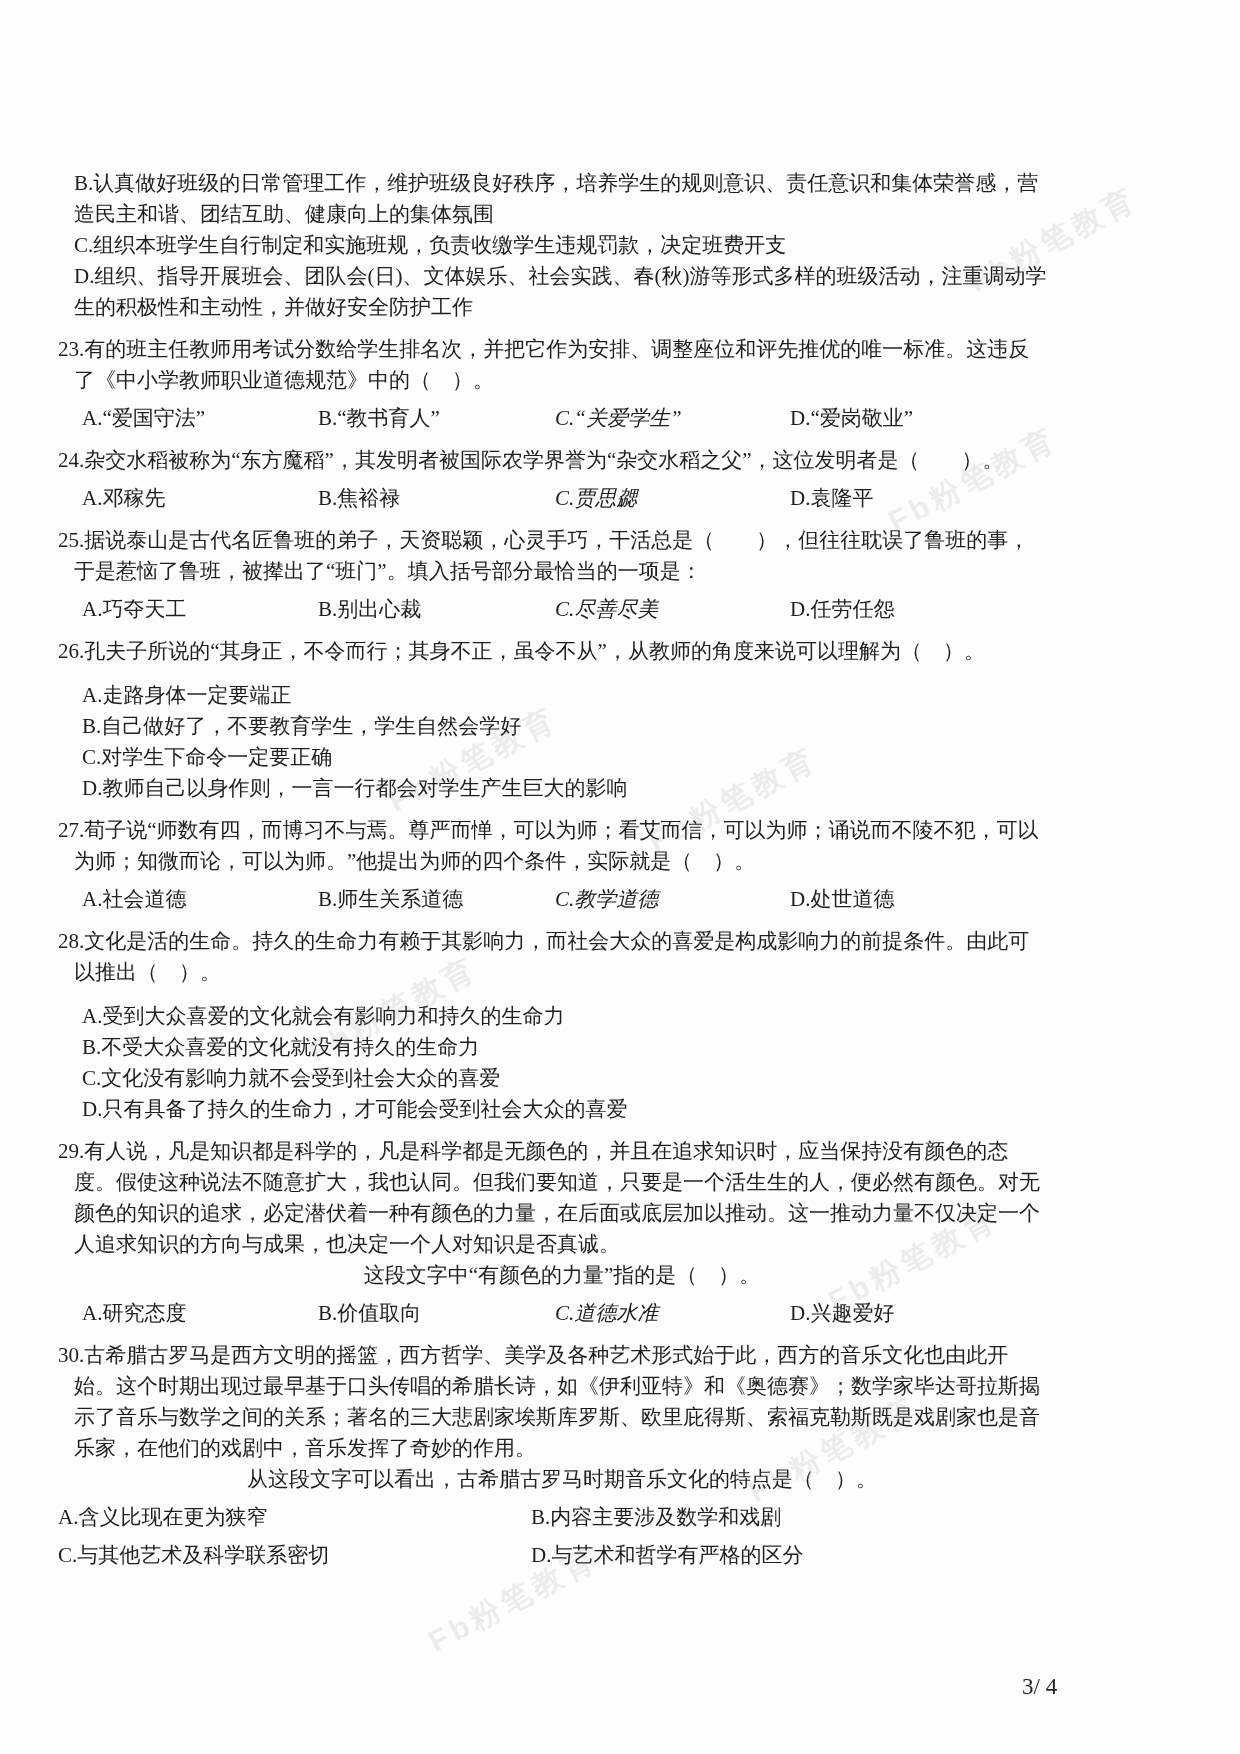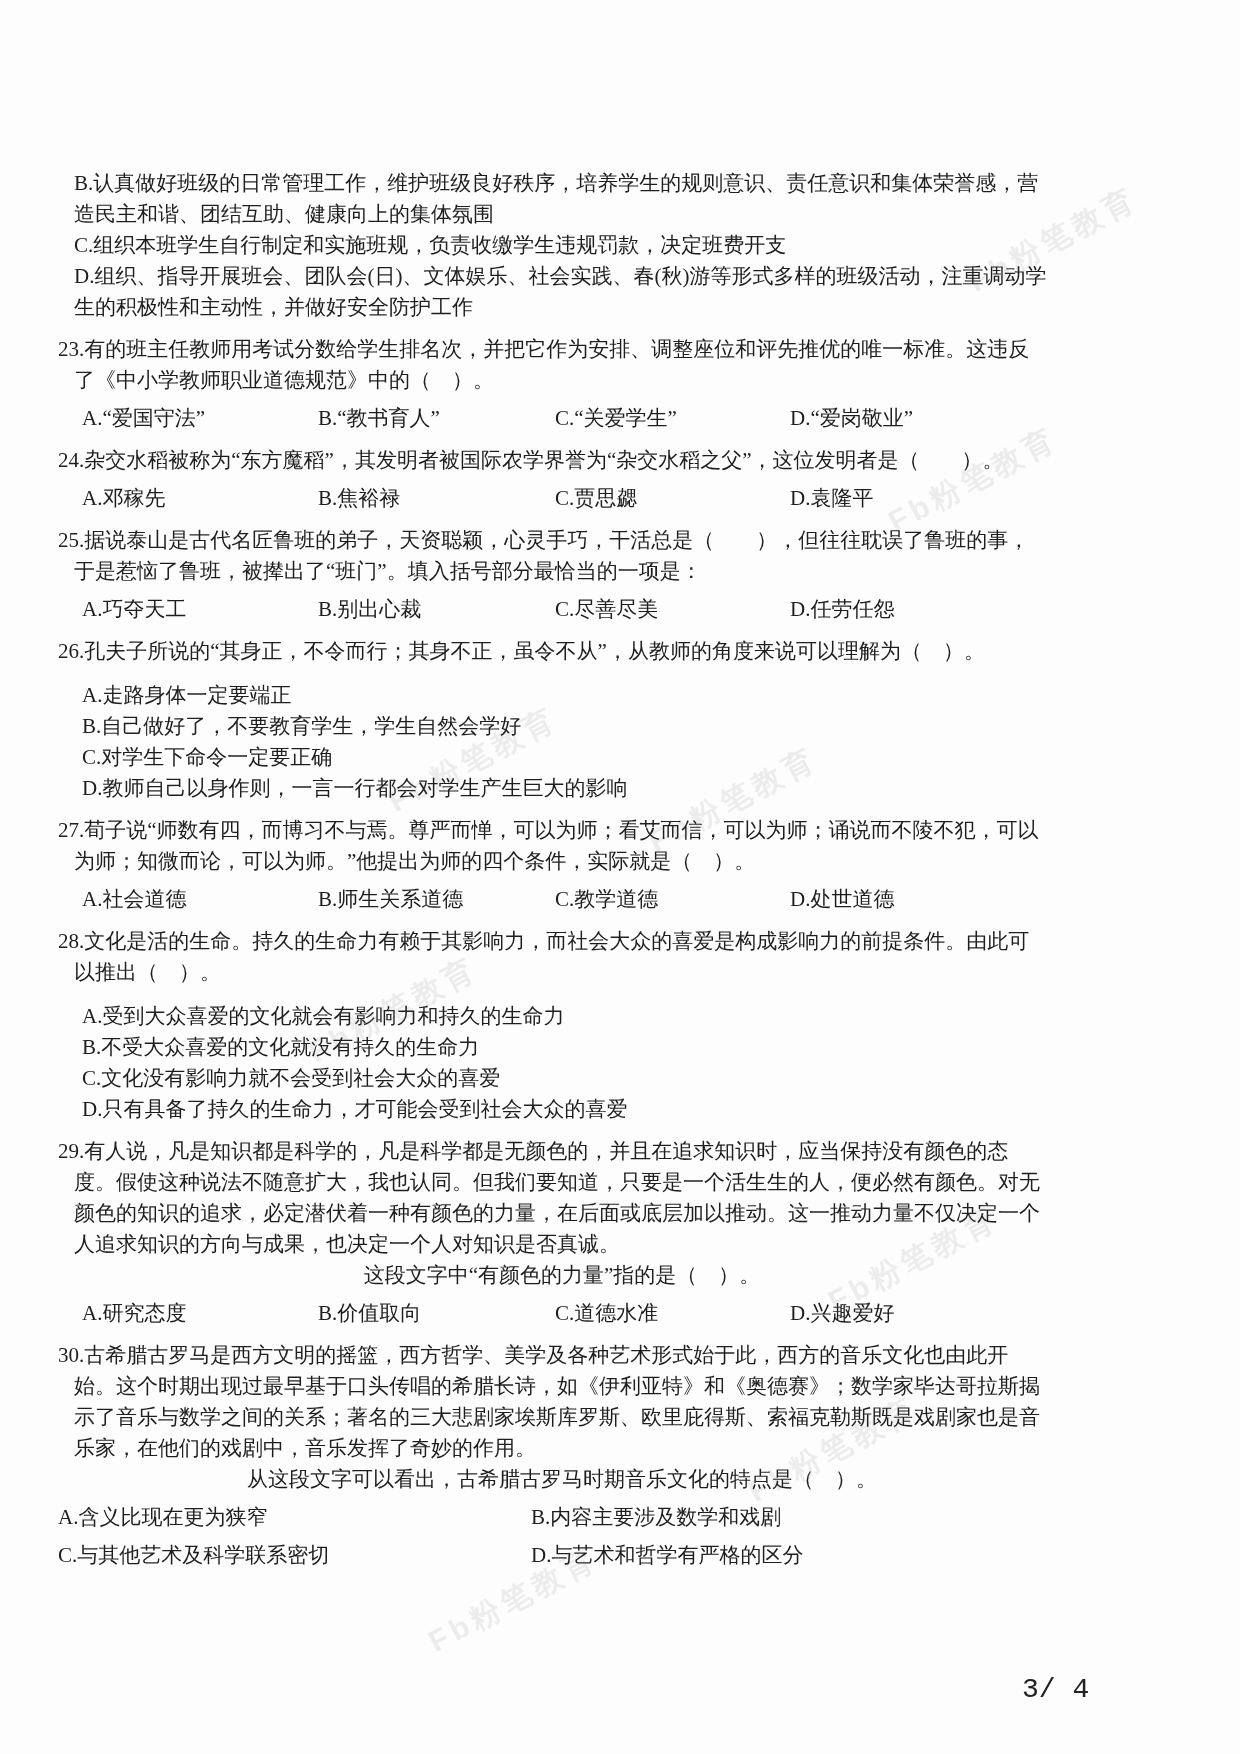--- a/index.html
+++ b/index.html
@@ -17,32 +17,32 @@
     box-sizing:border-box;
   }
   .content{width:992px;font-size:21px;line-height:31px;}
   .question{margin-bottom:11px;}
   .stem{padding-left:16px;text-indent:-16px;}
   .stem-part{padding-left:16px;}
   .stem + .stem-part, .stem-part + .stem-part{margin-top:0;text-align:center;}
   .opt-row{display:flex;margin-left:24px;margin-top:7px;}
   .opt-row .c1{width:236px;}
   .opt-row .c2{width:237px;}
-  .opt-row .c3{width:235px;}
+  .opt-row .c3{width:235px;font-style:italic;}
   .opt-row .c4{flex:1;}
   .opt-row2{display:flex;margin-top:7px;}
   .opt-row2 .w1{width:473px;}
   .opt-row2 .w2{flex:1;}
   .opt-col{margin-left:24px;margin-top:13px;}
   .opt-line{line-height:31px;}
   .tail-opt{margin-left:16px;}
   .footer-page{
     position:absolute;left:1022px;top:1674px;
-    font-family:Liberation Mono, monospace;
-    font-size:28px;color:#222;
+    font-family:Liberation Serif, serif;
+    font-size:23px;color:#222;
   }
   .wm{
     position:absolute;
     transform:rotate(-28deg);
     color:rgba(90,90,90,0.10);
     font-size:30px;font-weight:bold;letter-spacing:5px;
     white-space:nowrap;pointer-events:none;
     font-family:"Liberation Sans","DejaVu Sans",sans-serif;
   }
   .wm1{left:960px;top:220px;}

